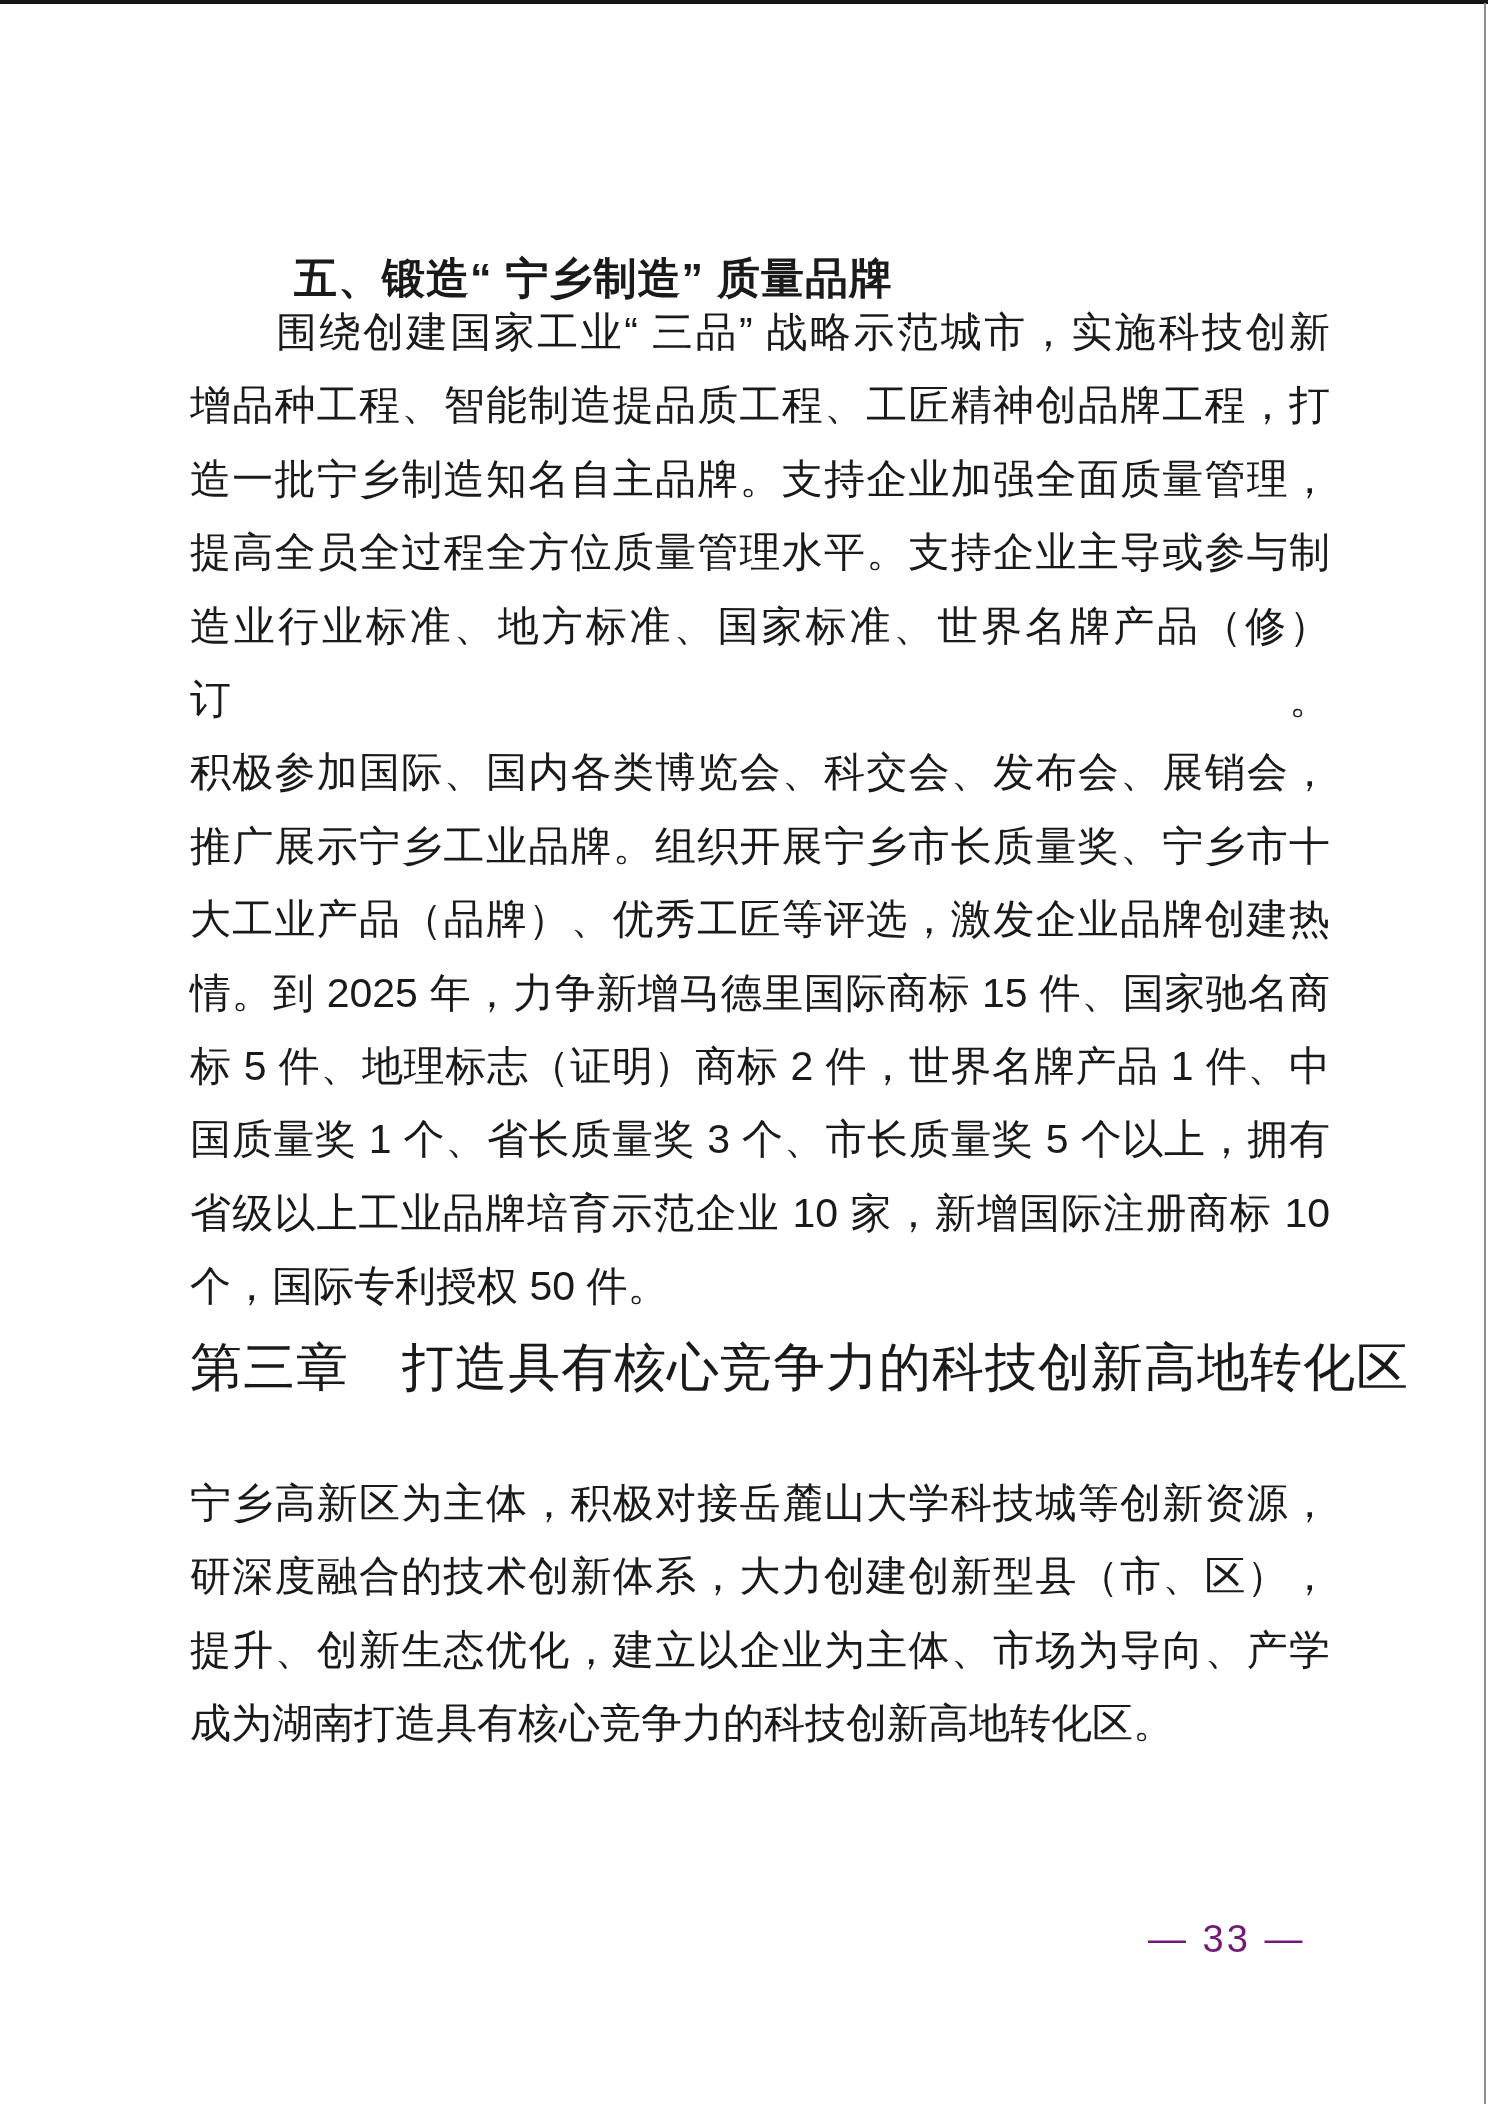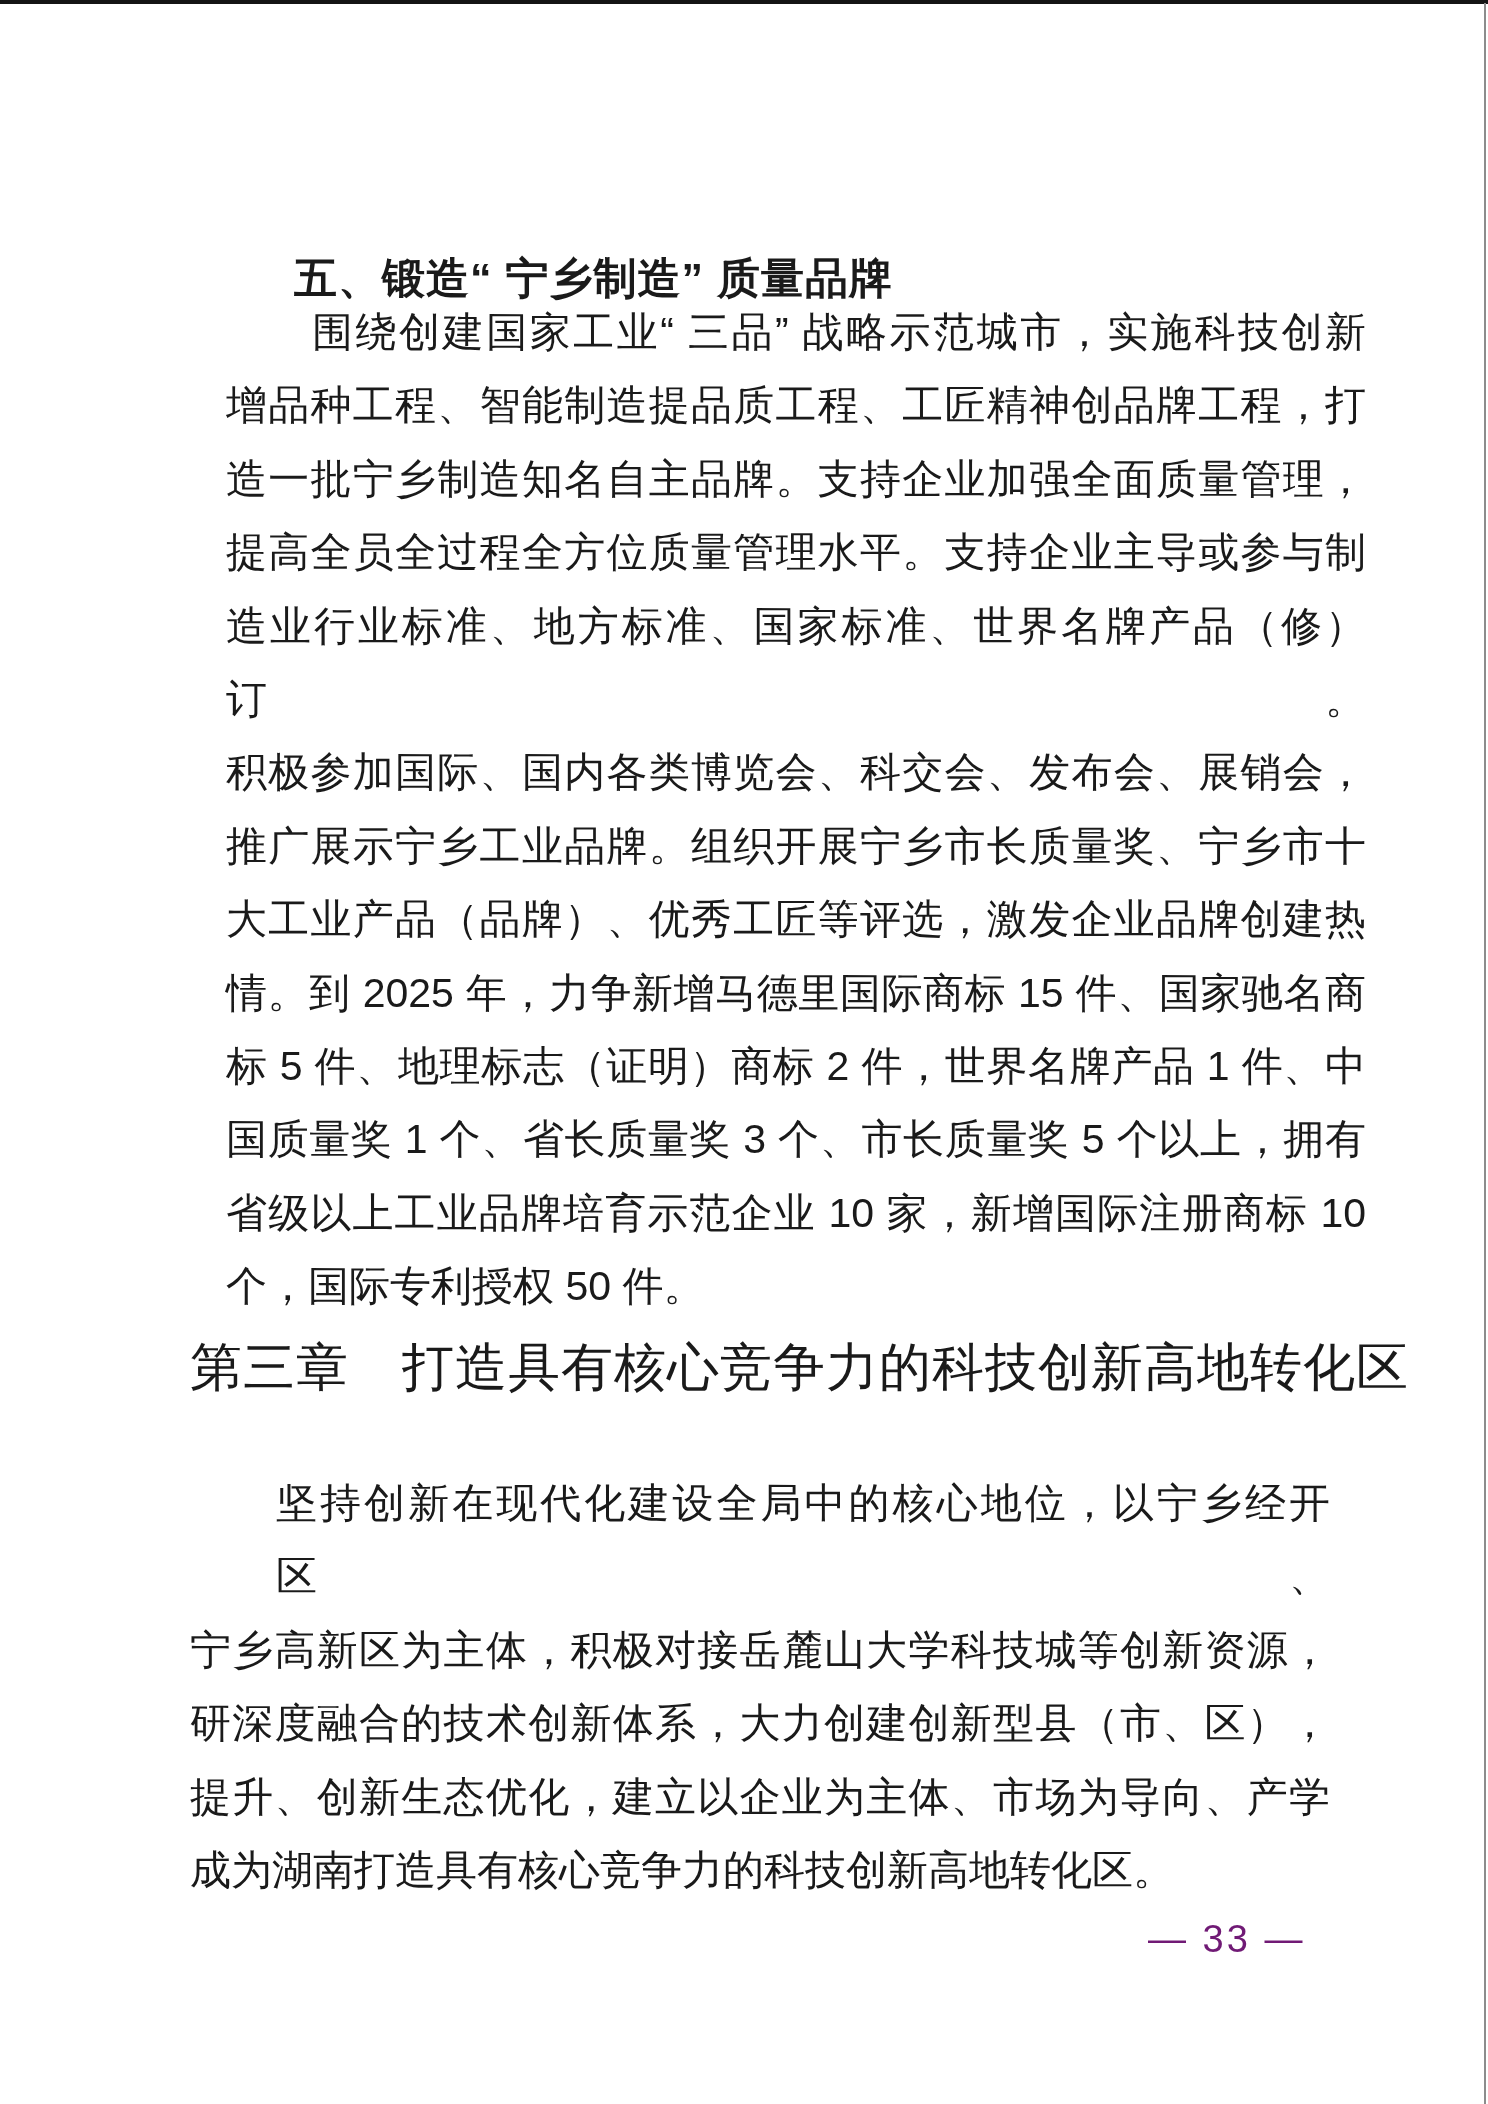--- a/index.html
+++ b/index.html
@@ -39,21 +39,21 @@
     white-space: nowrap;
   }
 
   .para {
     position: absolute;
     left: 190px;
     width: 1140px;
     font-size: 41px;
     line-height: 73.4px;
   }
-  .p1 { top: 296px; margin-left: 36px; }
+  .p1 { top: 296px; }
   .p2 { top: 1467px; }
 
   .line {
     text-align: justify;
     text-align-last: justify;
   }
   .line.indent { padding-left: 86px; }
   .line.last {
     text-align: left;
     text-align-last: left;
@@ -104,21 +104,20 @@
     <div class="line">情。到 2025 年，力争新增马德里国际商标 15 件、国家驰名商</div>
     <div class="line">标 5 件、地理标志（证明）商标 2 件，世界名牌产品 1 件、中</div>
     <div class="line">国质量奖 1 个、省长质量奖 3 个、市长质量奖 5 个以上，拥有</div>
     <div class="line">省级以上工业品牌培育示范企业 10 家，新增国际注册商标 10</div>
     <div class="line last">个，国际专利授权 50 件。</div>
   </div>
 
   <h2 class="chapter">第三章　打造具有核心竞争力的科技创新高地转化区</h2>
 
   <div class="para p2">
-    <div class="line indent">坚持创新在现代化建设全局中的核心地位，以宁乡经开区、</div>
     <div class="line">宁乡高新区为主体，积极对接岳麓山大学科技城等创新资源，</div>
     <div class="line">研深度融合的技术创新体系，大力创建创新型县（市、区），</div>
     <div class="line">提升、创新生态优化，建立以企业为主体、市场为导向、产学</div>
     <div class="line last">成为湖南打造具有核心竞争力的科技创新高地转化区。</div>
   </div>
 
   <div class="page-number">— 33 —</div>
 
 </div>
 

